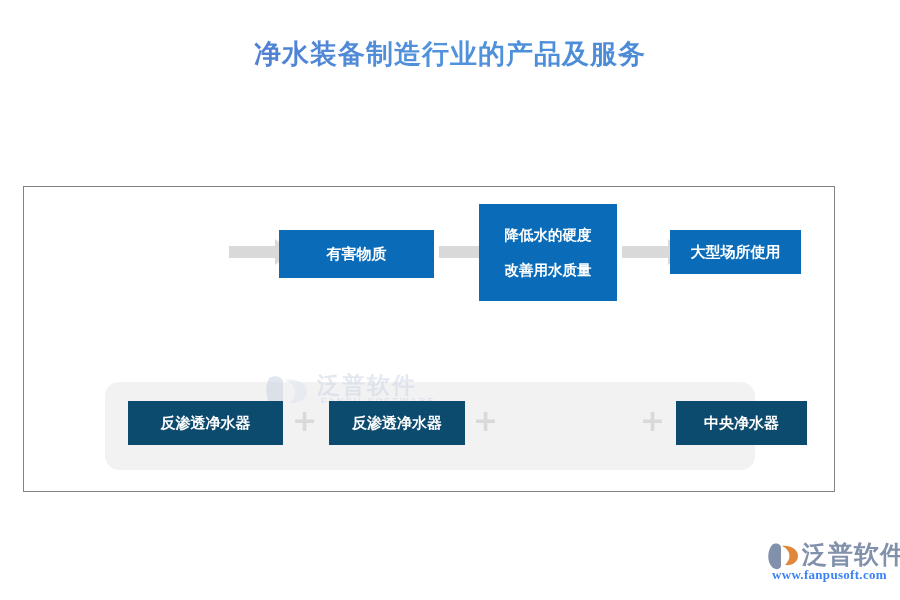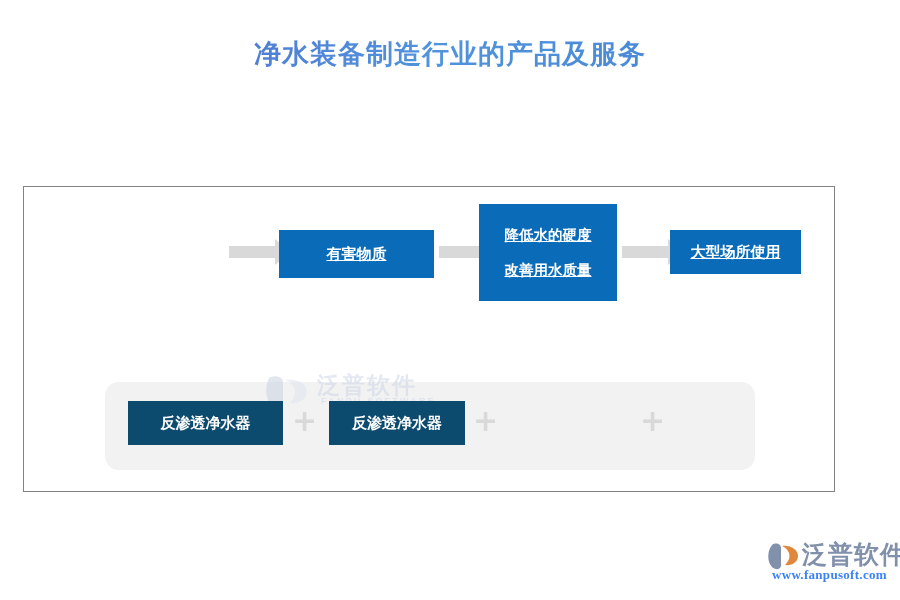--- a/index.html
+++ b/index.html
@@ -65,21 +65,20 @@
     color: #ffffff;
     font-weight: bold;
     font-size: 15px;
     display: flex;
     flex-direction: column;
     align-items: center;
     justify-content: center;
     text-align: left;
     line-height: 20px;
     box-sizing: border-box;
-    text-decoration: underline;
   }
   .flow-box.tall {
     font-size: 14.5px;
     justify-content: space-around;
     padding: 14px 6px;
   }
   .flow-box .line2 { margin-top: 0; }
 
   
   .arrow {
@@ -282,20 +281,23 @@
 
       <div class="product-box" style="left:224px; width:136px;">
         <span>反渗透净水器</span>
       </div>
 
       <div class="plus" style="left:368px;">+</div>
 
 
       <div class="plus" style="left:535px;">+</div>
 
+      <div class="product-box" style="left:571px; width:131px;">
+        <span>中央净水器</span>
+      </div>
     </div>
   </div>
 </div>
 
 <div class="corner-logo">
   <svg class="logo-mark" viewBox="0 0 34 30">
     <path d="M6 4 C1 10, 1 21, 6 26 C9 29, 14 29, 15 25 L15 7 C15 3, 10 1, 6 4 Z" fill="#8190ab"></path>
     <path d="M16 5 C25 4, 32 9, 32 15 C32 21, 26 25, 19 24 C23 20, 25 15, 22 10 C20 7, 18 6, 16 5 Z" fill="#e1873c"></path>
   </svg>
   <div class="logo-text">泛普软件</div>

